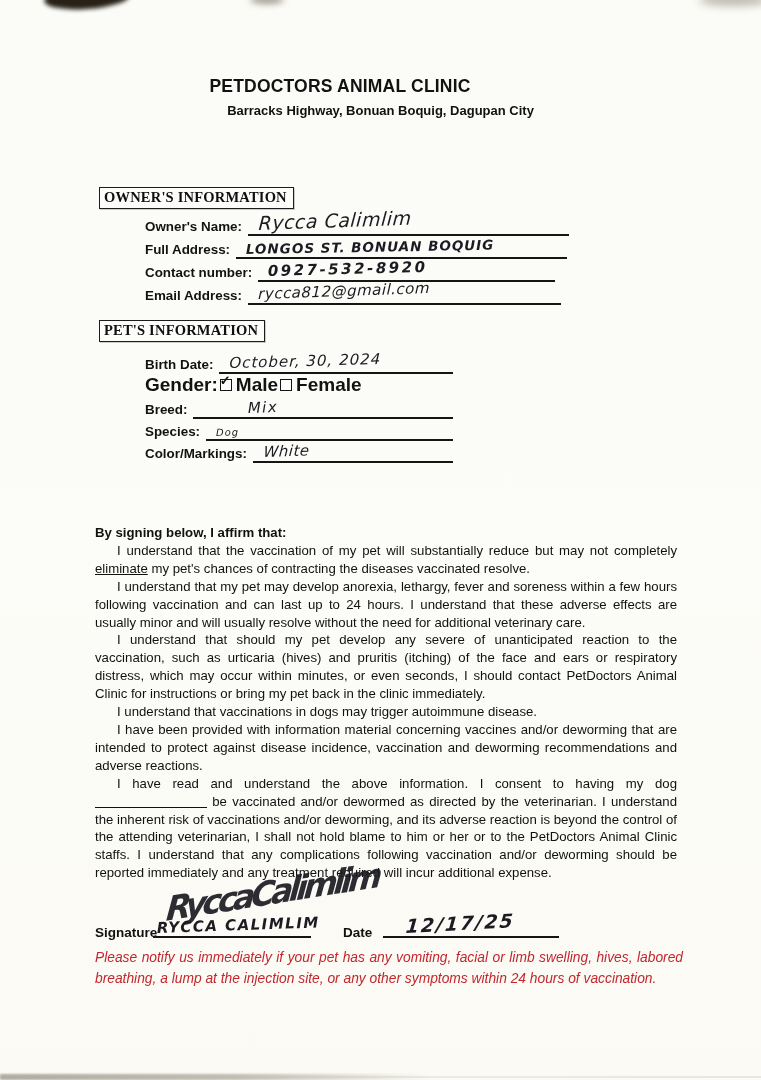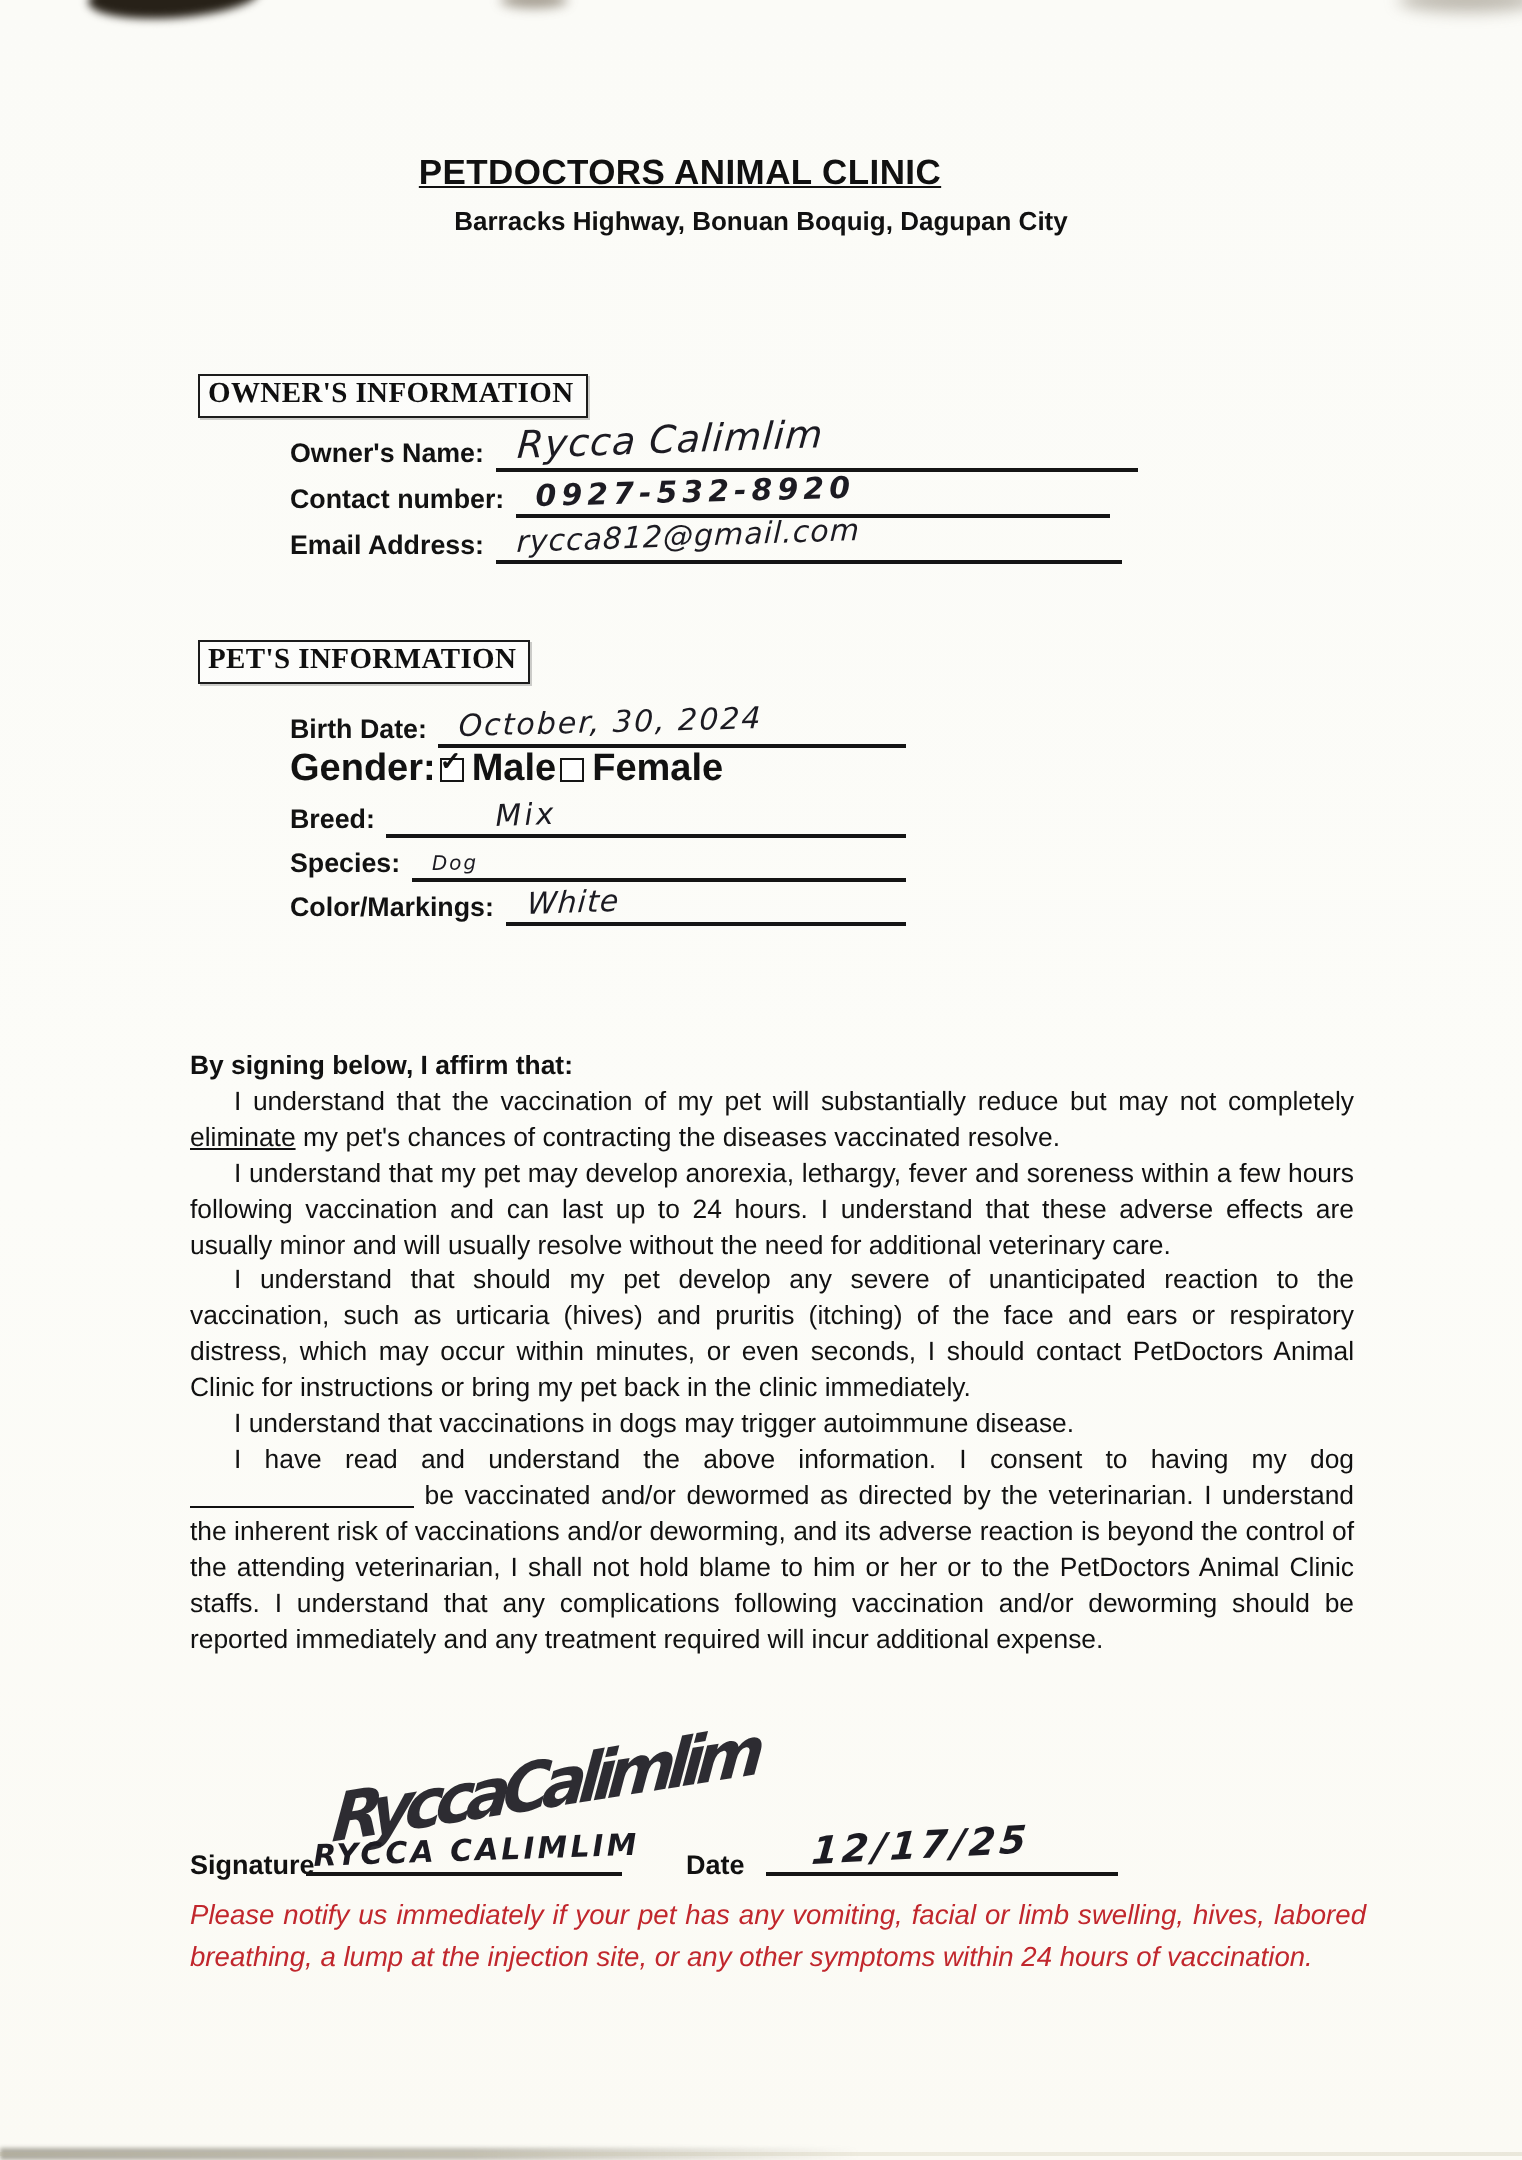--- a/index.html
+++ b/index.html
@@ -42,21 +42,21 @@
   }
   .bottom-line{
     position:absolute;left:0;bottom:2px;width:761px;height:2px;
     background:linear-gradient(90deg,#b9b49e,#d9d4bd 60%,#cfcab4);
     opacity:.4;
   }
 
   
   .title{
     position:absolute;top:76px;left:0;width:680px;text-align:center;
-    font-size:17.5px;font-weight:bold;color:#111;letter-spacing:.2px;text-decoration:underline;
+    font-size:17.5px;font-weight:bold;color:#111;letter-spacing:.2px;
   }
   .subtitle{
     position:absolute;top:103px;left:0;width:761px;text-align:center;
     font-size:13px;font-weight:bold;color:#111;
   }
   .secbox{
     position:absolute;left:99px;display:inline-block;
     border:1.6px solid #1c1c1c;padding:1px 6px 2px 4px;
     font-family:"Liberation Serif",serif;font-weight:bold;
     font-size:14.5px;color:#101010;letter-spacing:.2px;
@@ -172,20 +172,26 @@
   <div class="subtitle">Barracks Highway, Bonuan Boquig, Dagupan City</div>
 
   <div class="secbox owner">OWNER'S INFORMATION</div>
   <div class="fields owner">
     <div class="frow">
       <span class="flabel">Owner's Name:</span>
       <span class="wline">
         <span class="hw hw-ownername">Rycca Calimlim</span>
       </span>
     </div>
+    <div class="frow short1">
+      <span class="flabel">Full Address:</span>
+      <span class="wline">
+        <span class="hw hw-address">LONGOS ST. BONUAN BOQUIG</span>
+      </span>
+    </div>
     <div class="frow short2">
       <span class="flabel">Contact number:</span>
       <span class="wline">
         <span class="hw hw-contact">0927-532-8920</span>
       </span>
     </div>
     <div class="frow short3">
       <span class="flabel">Email Address:</span>
       <span class="wline">
         <span class="hw hw-email">rycca812@gmail.com</span>
@@ -231,20 +237,21 @@
       </span>
     </div>
   </div>
 
   <div class="body-text">
     <div class="bh">By signing below, I affirm that:</div>
     <p><span>I understand that the vaccination of my pet will substantially reduce but may not completely </span><span class="u">eliminate</span><span> my pet's chances of contracting the diseases vaccinated resolve.</span></p>
     <p>I understand that my pet may develop anorexia, lethargy, fever and soreness within a few hours following vaccination and can last up to 24 hours. I understand that these adverse effects are usually minor and will usually resolve without the need for additional veterinary care.</p>
     <p>I understand that should my pet develop any severe of unanticipated reaction to the vaccination, such as urticaria (hives) and pruritis (itching) of the face and ears or respiratory distress, which may occur within minutes, or even seconds, I should contact PetDoctors Animal Clinic for instructions or bring my pet back in the clinic immediately.</p>
     <p>I understand that vaccinations in dogs may trigger autoimmune disease.</p>
+    <p>I have been provided with information material concerning vaccines and/or deworming that are intended to protect against disease incidence, vaccination and deworming recommendations and adverse reactions.</p>
     <p><span>I have read and understand the above information. I consent to having my dog </span><span class="dog-blank"></span><span> be vaccinated and/or dewormed as directed by the veterinarian. I understand the inherent risk of vaccinations and/or deworming, and its adverse reaction is beyond the control of the attending veterinarian, I shall not hold blame to him or her or to the PetDoctors Animal Clinic staffs. I understand that any complications following vaccination and/or deworming should be reported immediately and any treatment required will incur additional expense.</span></p>
   </div>
 
   <div class="sig-area">
     <span class="sig-label">Signature</span>
     <span class="sig-line"></span>
     <span class="hw hw-scribble">RyccaCalimlim</span>
     <span class="hw hw-signame">RYCCA CALIMLIM</span>
     <span class="date-label">Date</span>
     <span class="date-line"></span>

